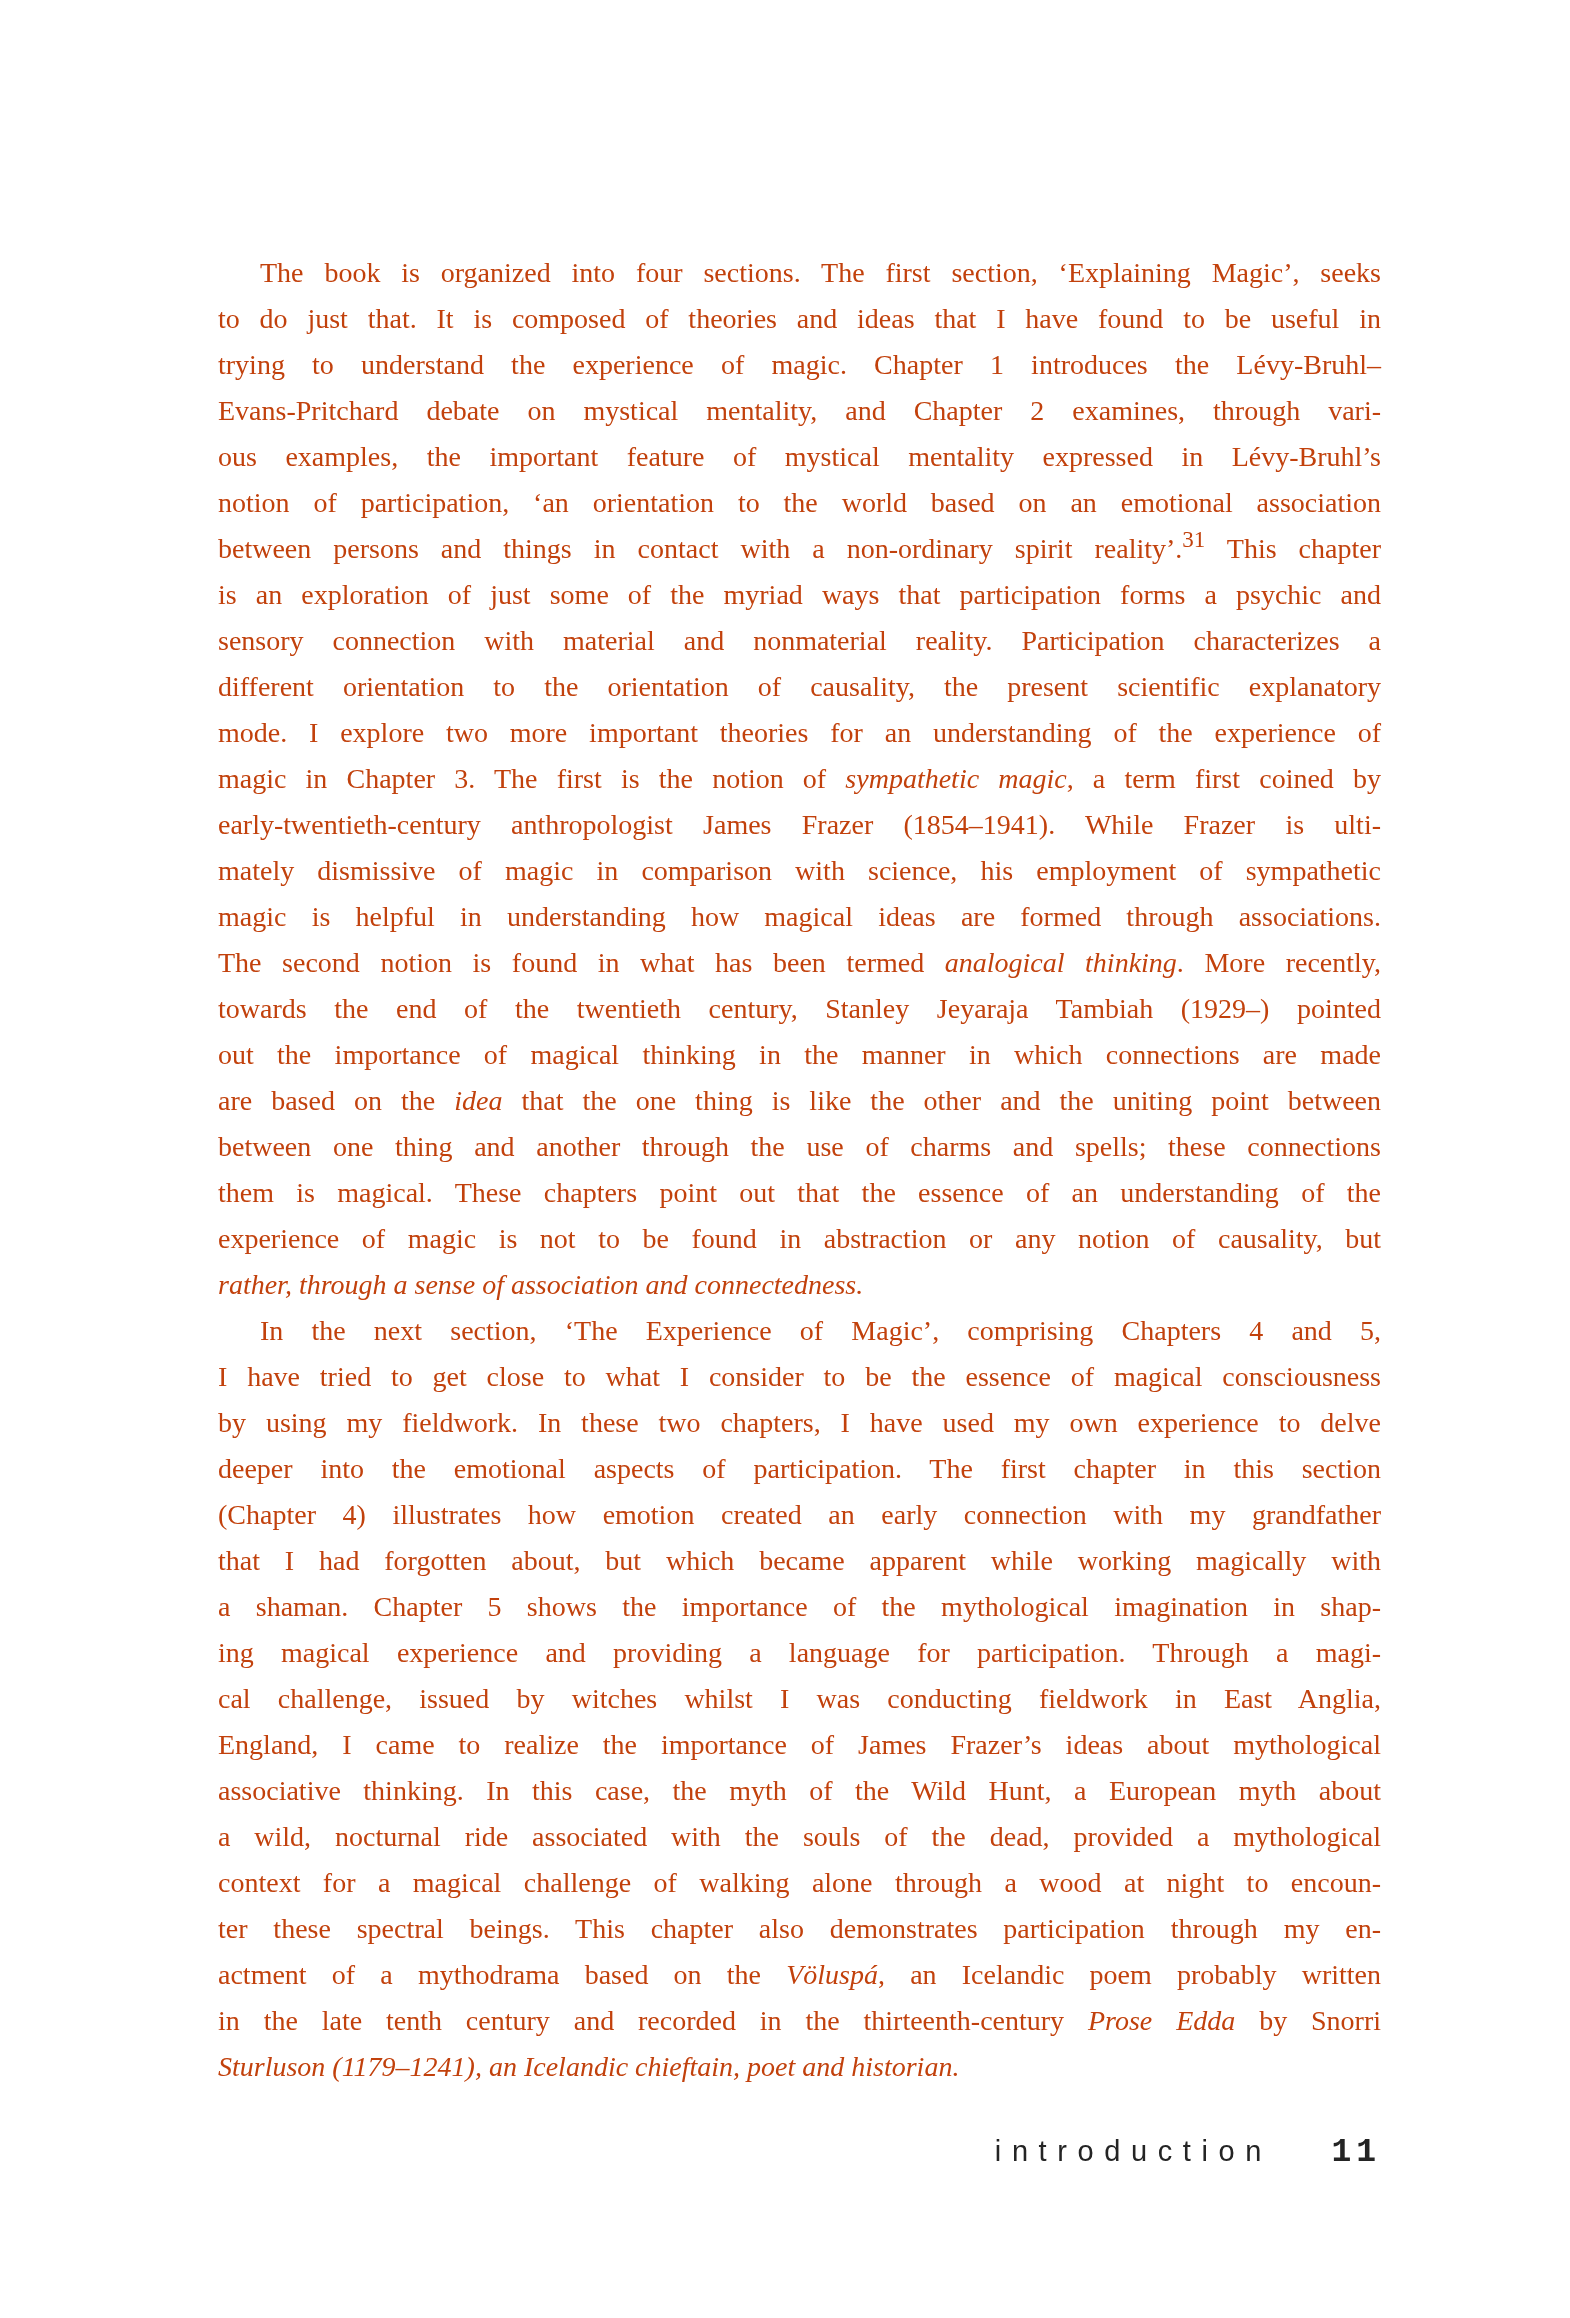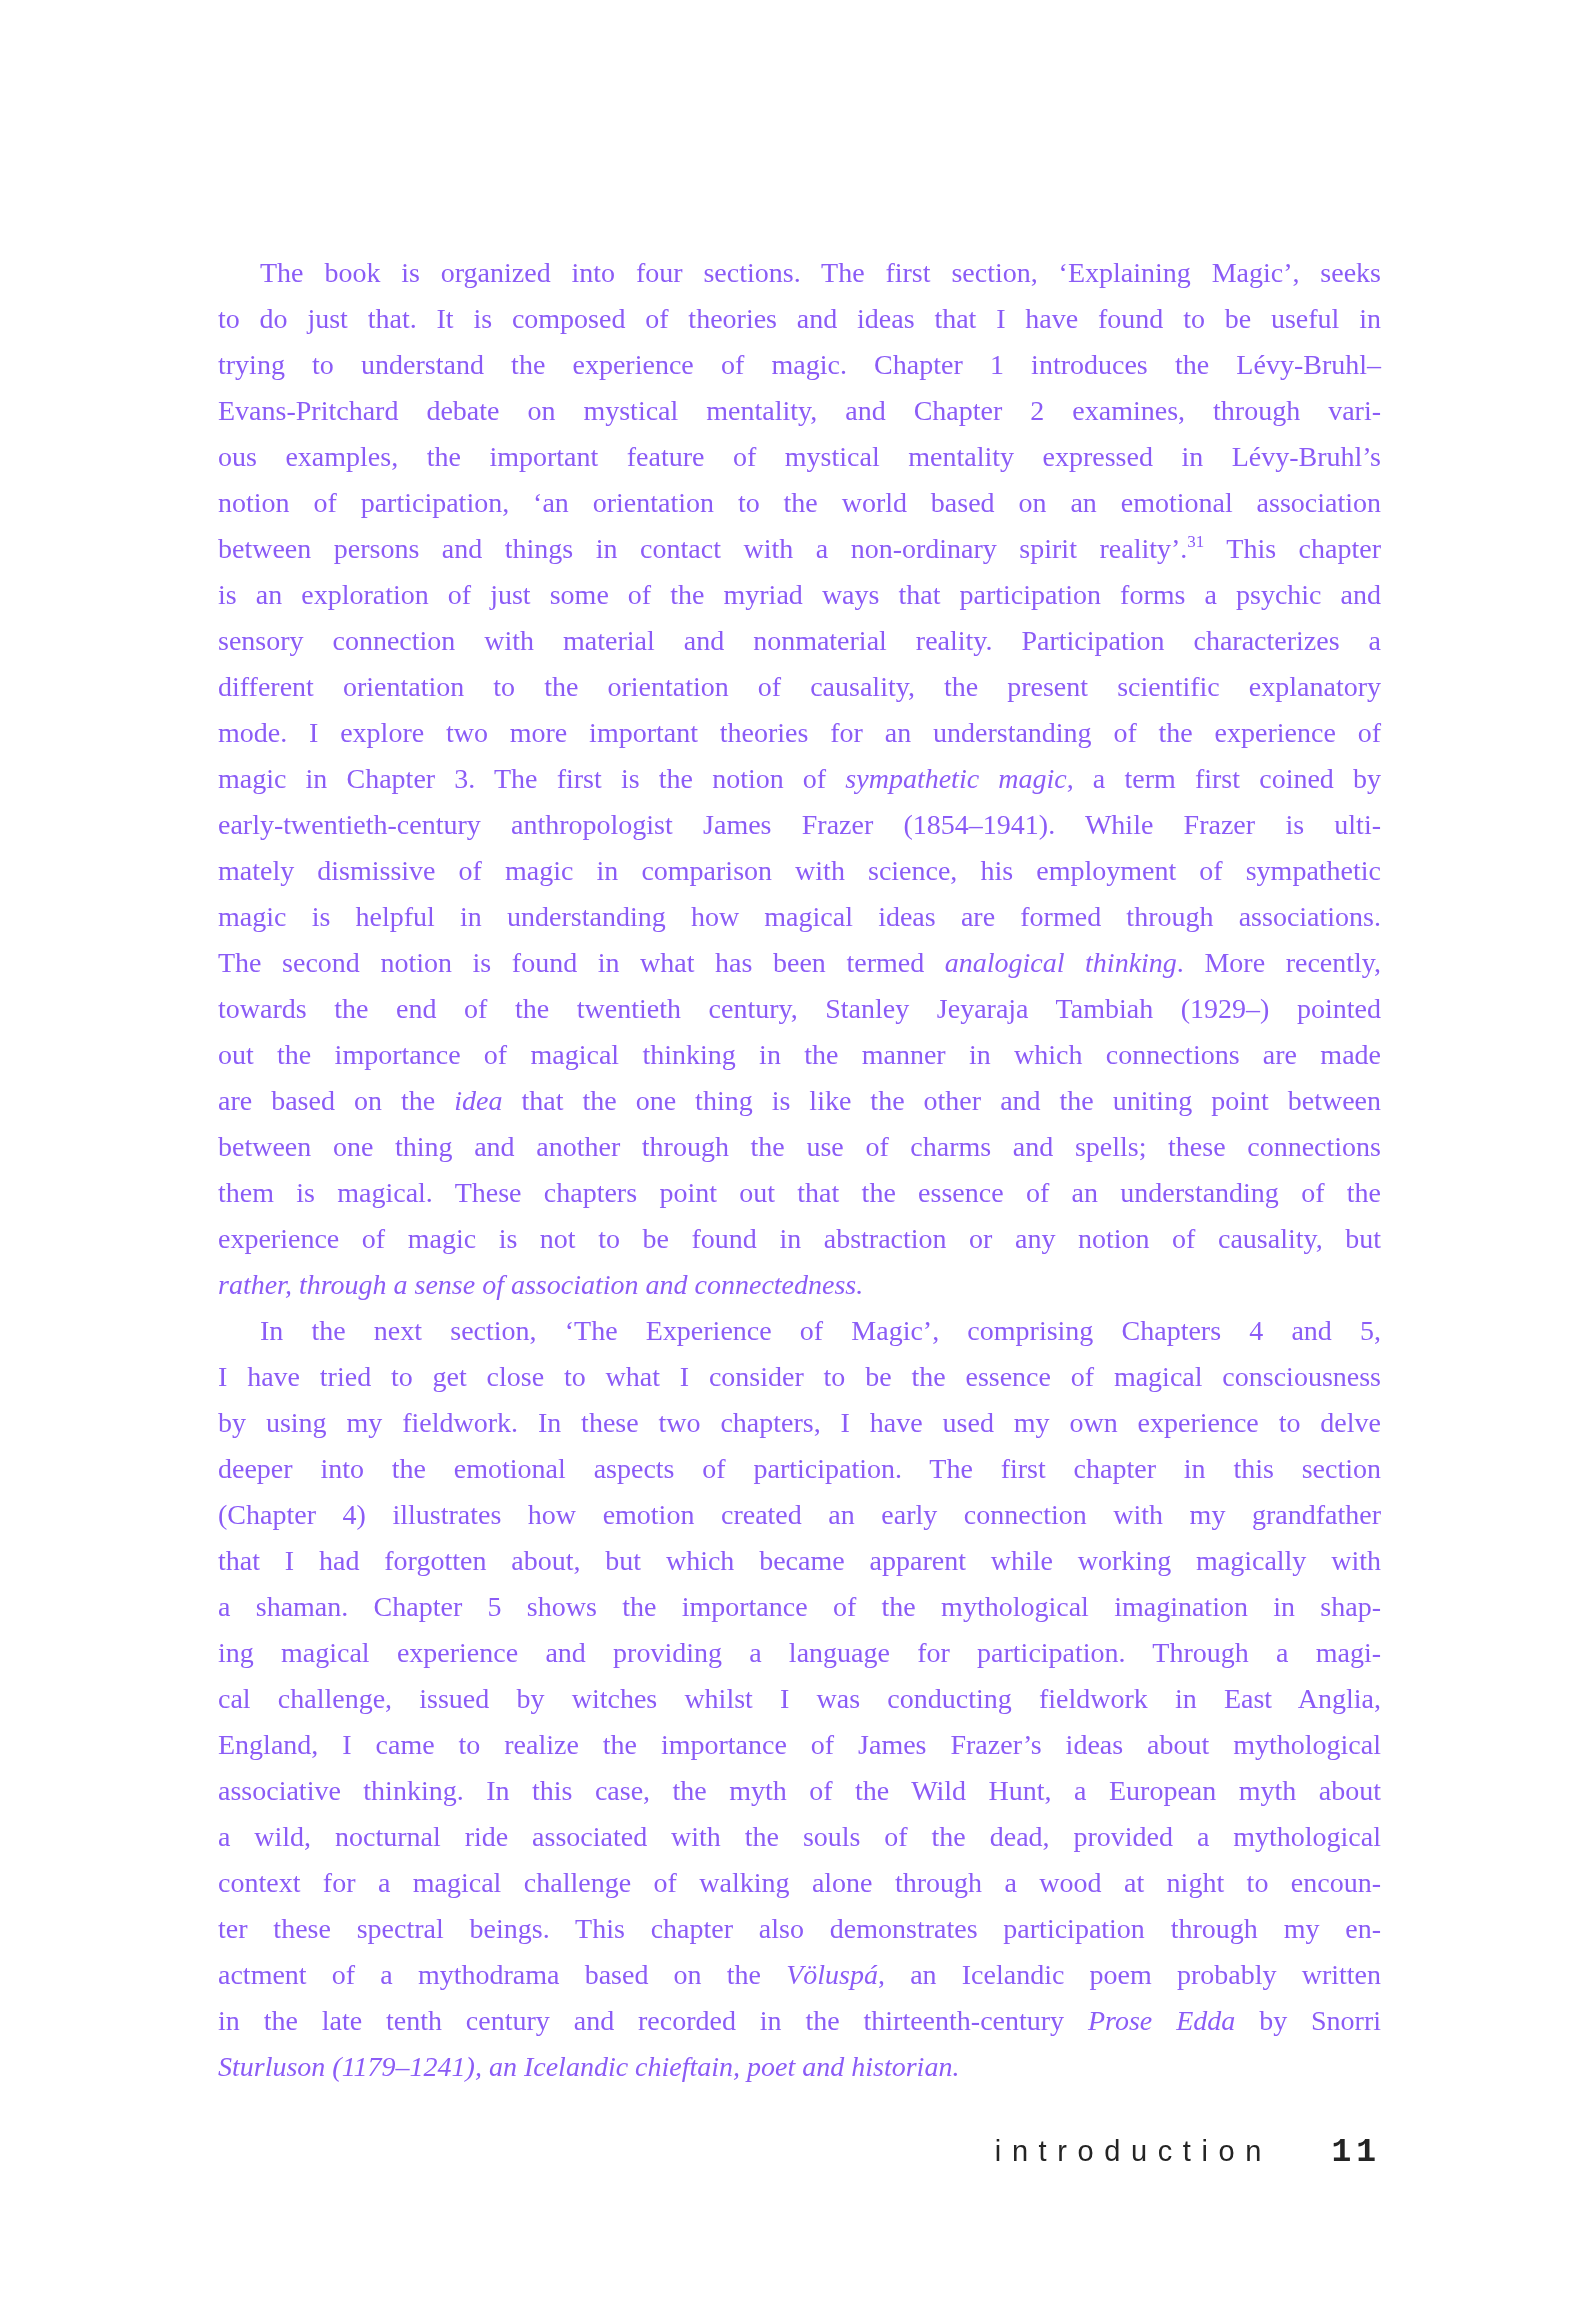--- a/index.html
+++ b/index.html
@@ -11,33 +11,33 @@
     overflow: hidden;
   }
   .text-block {
     position: absolute;
     left: 218px;
     top: 250px;
     width: 1163px;
     font-family: "Liberation Serif", "DejaVu Serif", serif;
     font-size: 28px;
     line-height: 46px;
-    color: #8b5cf6;
+    color: #c2410c;
   }
   .para { margin: 0; }
   .line {
     text-align: justify;
     text-align-last: justify;
     white-space: normal;
   }
   .line.last { text-align-last: left; font-style: italic; }
   .line.indent { text-indent: 42px; }
   .line em { font-style: italic; }
   .line sup {
-    font-size: 17px;
+    font-size: 23px;
     line-height: 0;
     vertical-align: 11.4px;
   }
   .footer {
     position: absolute;
     left: 218px;
     top: 2134px;
     width: 1163px;
     display: flex;
     justify-content: flex-end;

